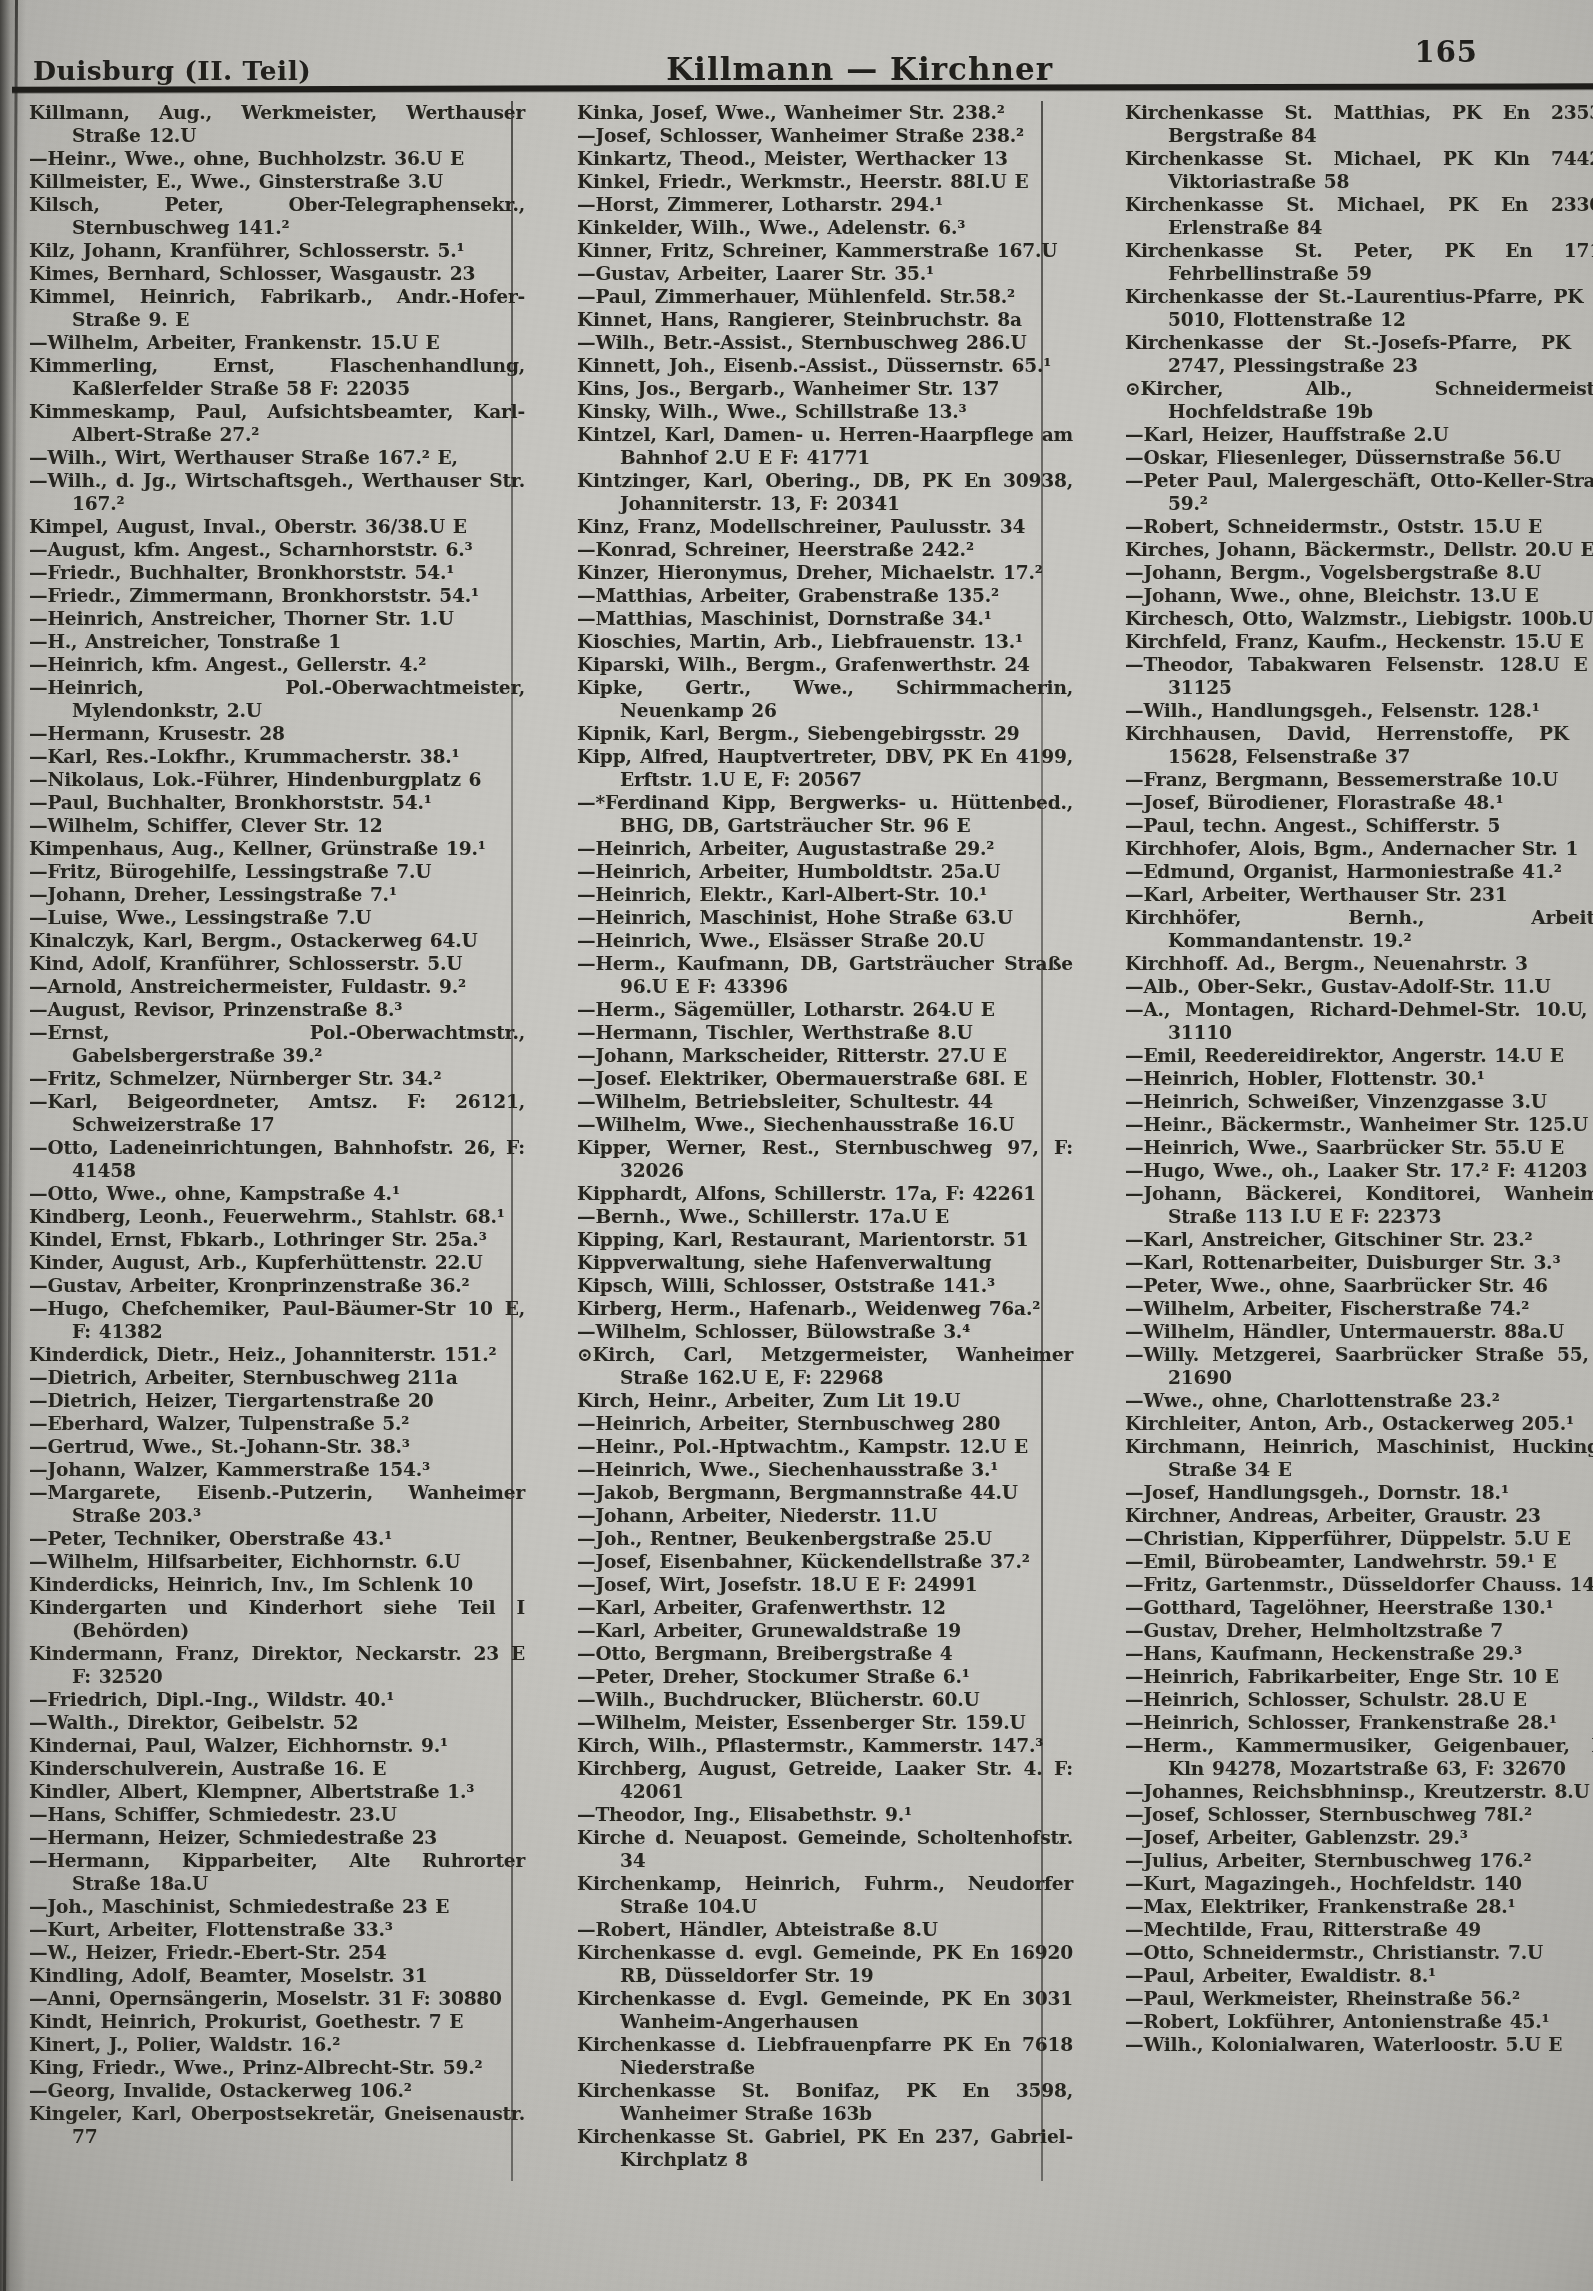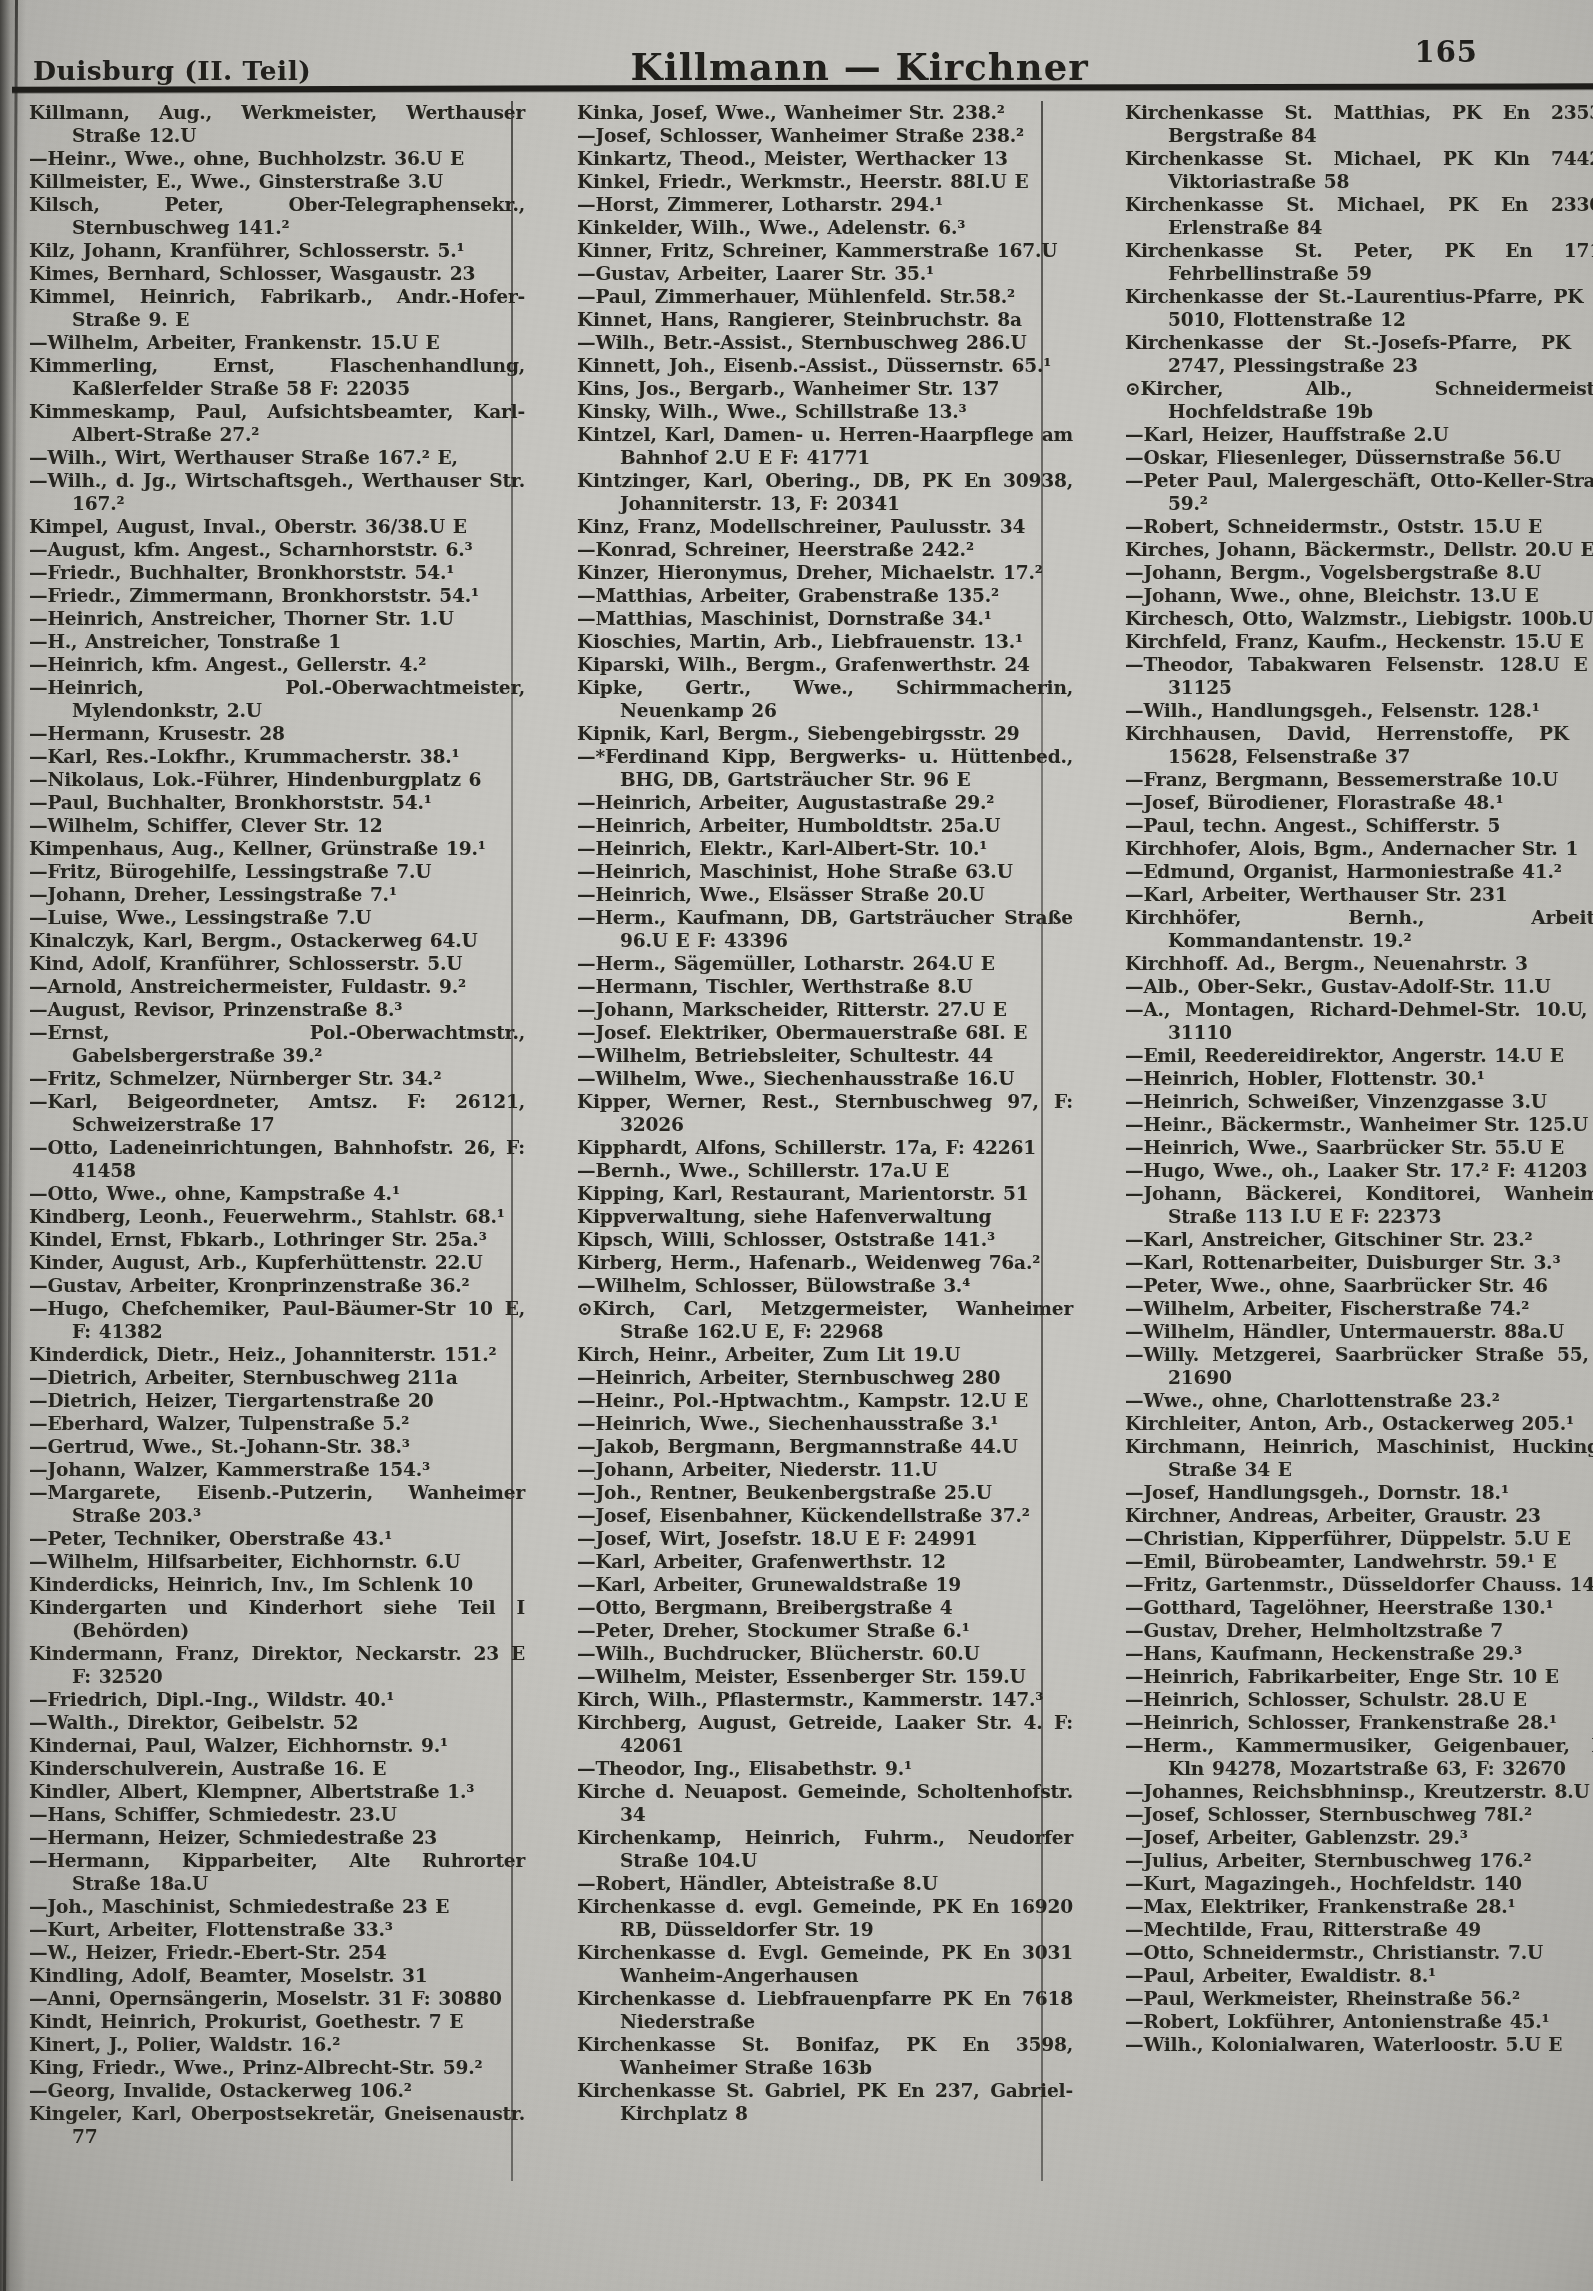--- a/index.html
+++ b/index.html
@@ -28,21 +28,21 @@
     position:absolute;left:8.8px;top:0;width:2.9px;height:100%;z-index:3;
     background:linear-gradient(180deg, rgba(40,39,36,.8), rgba(70,69,66,.35) 18%, rgba(55,54,51,.55) 60%, rgba(40,39,36,.7));
     transform:skewX(-0.3deg);
   }
   .header{
     position:absolute;top:39px;left:33px;right:147px;z-index:4;
     display:flex;align-items:baseline;
     color:#21201c;font-weight:bold;
   }
   .header .h-left{font-size:26.5px;letter-spacing:0.5px;margin-top:16px;}
-  .header .h-center{flex:1;text-align:center;font-size:37px;letter-spacing:1px;padding-right:39px;}
+  .header .h-center{flex:1;text-align:center;font-size:31px;letter-spacing:1px;padding-right:39px;}
   .h-page-num{
     position:absolute;top:35px;right:116px;z-index:4;
     font-size:29px;font-weight:bold;color:#21201c;letter-spacing:1px;margin-left:26px;
   }
   .rule{
     position:absolute;top:85px;left:11.8px;width:1582px;height:5.9px;z-index:4;
     background:#1e1d1a;
     box-shadow:0 1px 0 rgba(30,29,26,.35);
     transform:rotate(-0.12deg);
   }
@@ -183,20 +183,21 @@
       <p class="entry">Kintzinger, Karl, Obering., DB, PK En 30938, Johanniterstr. 13, F: 20341</p>
       <p class="entry">Kinz, Franz, Modellschreiner, Paulusstr. 34</p>
       <p class="entry">—Konrad, Schreiner, Heerstraße 242.²</p>
       <p class="entry">Kinzer, Hieronymus, Dreher, Michaelstr. 17.²</p>
       <p class="entry">—Matthias, Arbeiter, Grabenstraße 135.²</p>
       <p class="entry">—Matthias, Maschinist, Dornstraße 34.¹</p>
       <p class="entry">Kioschies, Martin, Arb., Liebfrauenstr. 13.¹</p>
       <p class="entry">Kiparski, Wilh., Bergm., Grafenwerthstr. 24</p>
       <p class="entry">Kipke, Gertr., Wwe., Schirmmacherin, Neuenkamp 26</p>
       <p class="entry">Kipnik, Karl, Bergm., Siebengebirgsstr. 29</p>
+      <p class="entry">Kipp, Alfred, Hauptvertreter, DBV, PK En 4199, Erftstr. 1.U E, F: 20567</p>
       <p class="entry">—*Ferdinand Kipp, Bergwerks- u. Hüttenbed., BHG, DB, Gartsträucher Str. 96 E</p>
       <p class="entry">—Heinrich, Arbeiter, Augustastraße 29.²</p>
       <p class="entry">—Heinrich, Arbeiter, Humboldtstr. 25a.U</p>
       <p class="entry">—Heinrich, Elektr., Karl-Albert-Str. 10.¹</p>
       <p class="entry">—Heinrich, Maschinist, Hohe Straße 63.U</p>
       <p class="entry">—Heinrich, Wwe., Elsässer Straße 20.U</p>
       <p class="entry">—Herm., Kaufmann, DB, Gartsträucher Straße 96.U E F: 43396</p>
       <p class="entry">—Herm., Sägemüller, Lotharstr. 264.U E</p>
       <p class="entry">—Hermann, Tischler, Werthstraße 8.U</p>
       <p class="entry">—Johann, Markscheider, Ritterstr. 27.U E</p>

